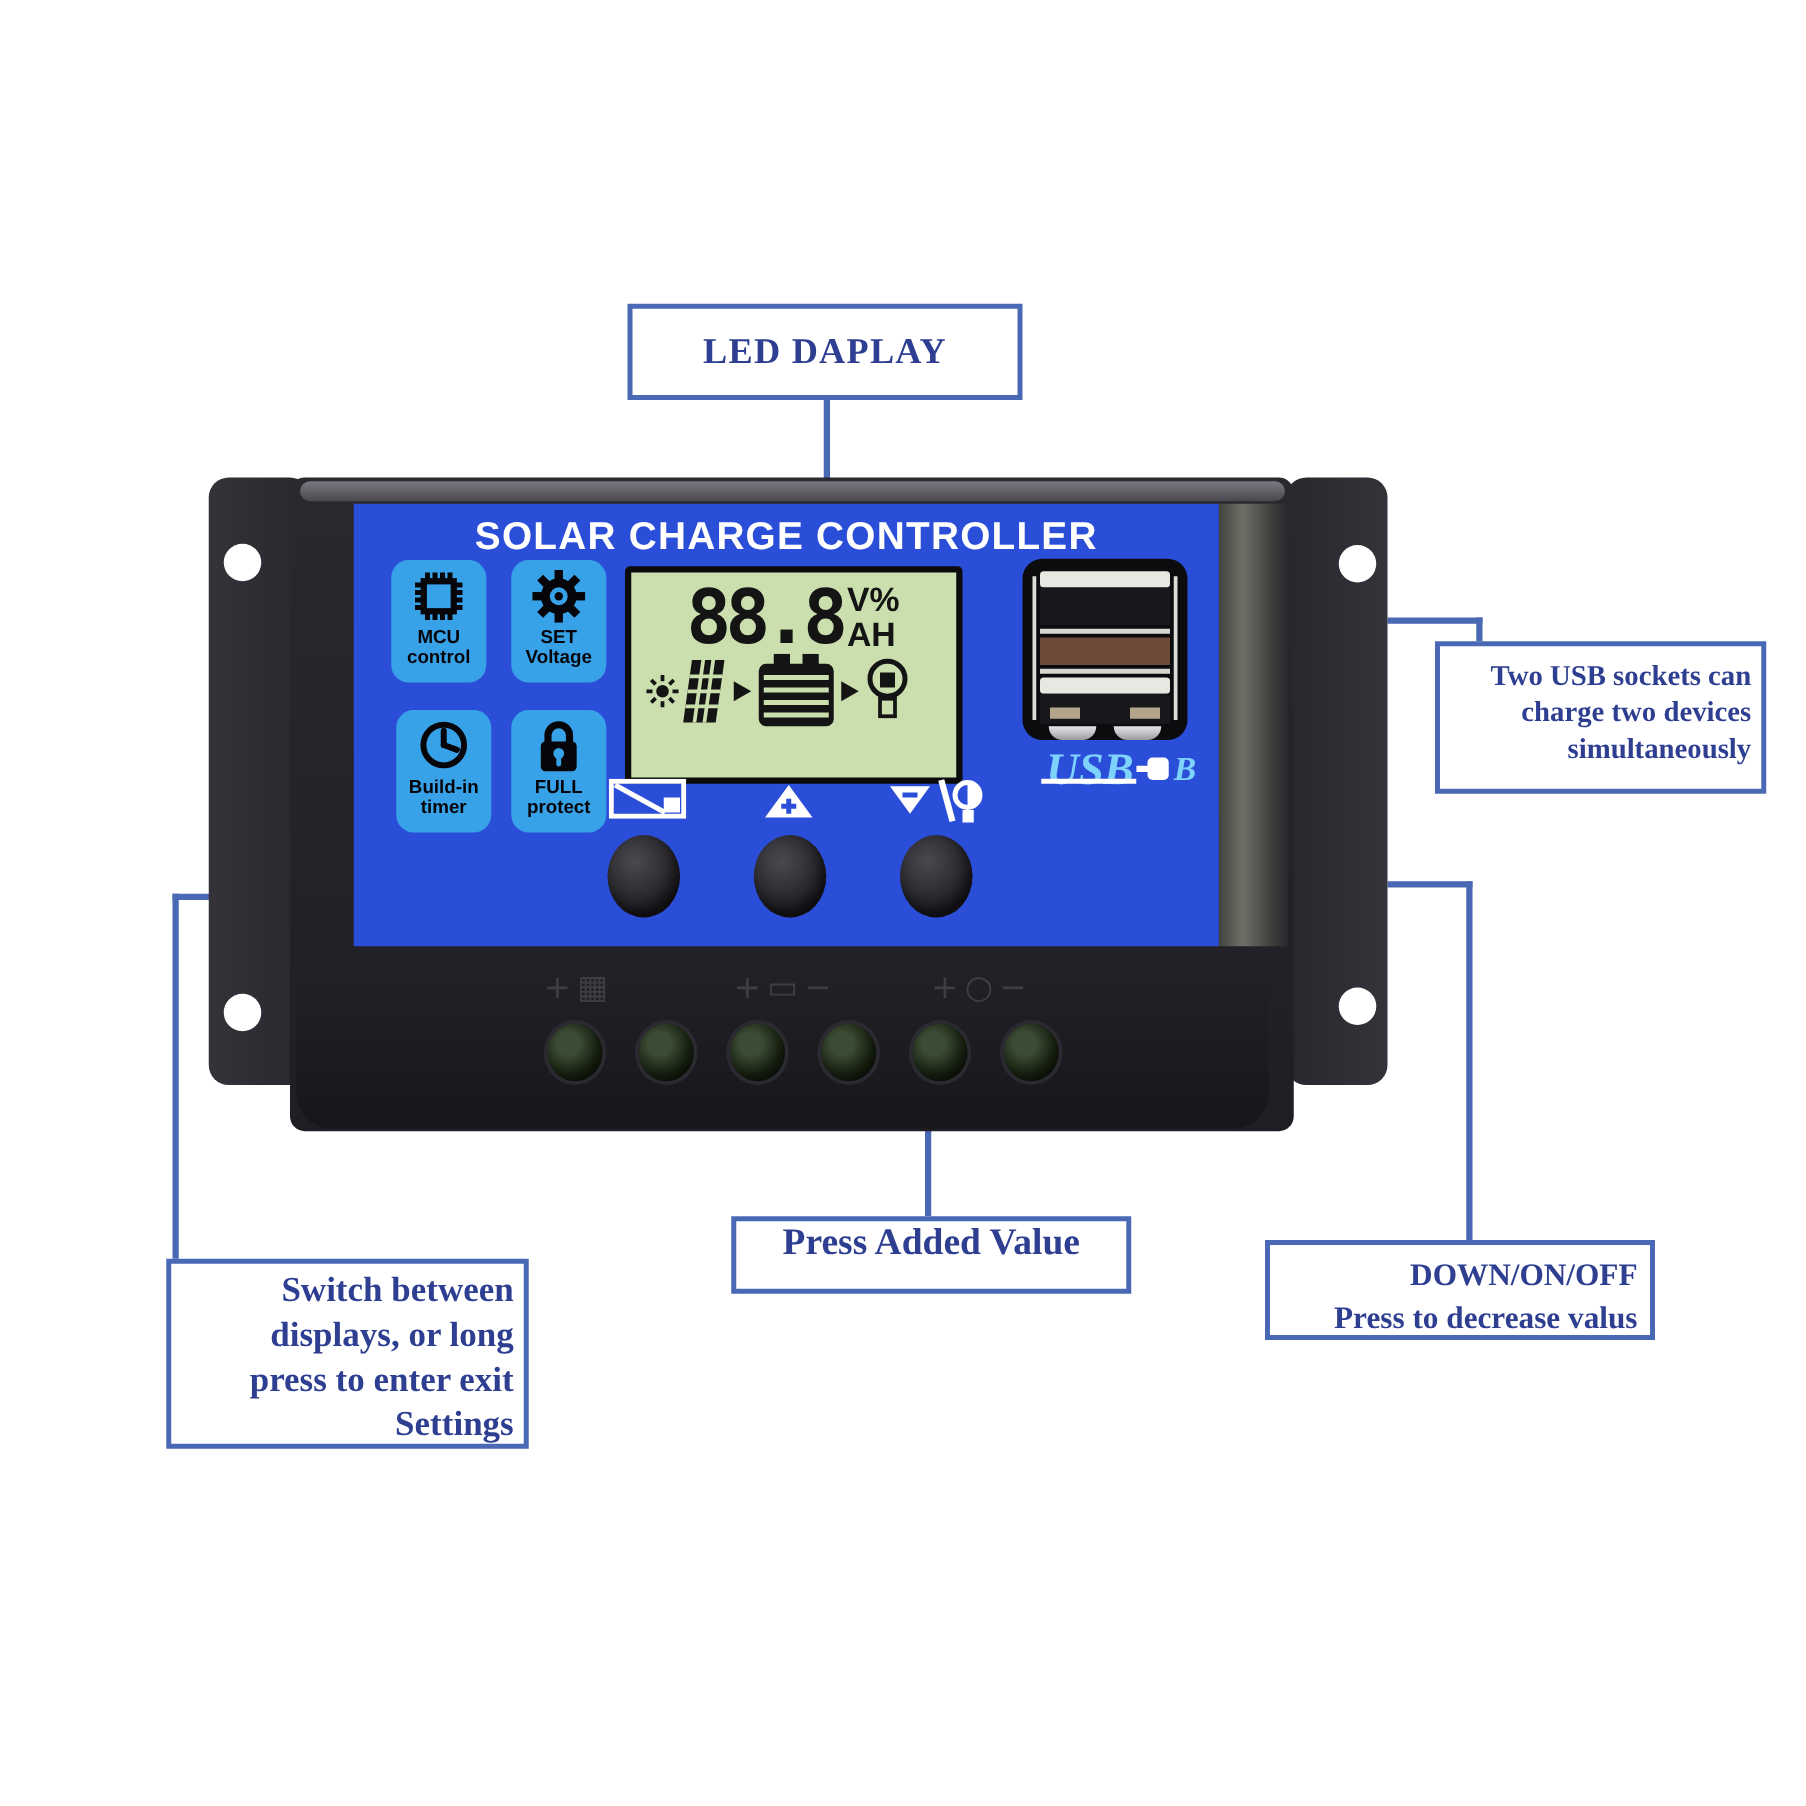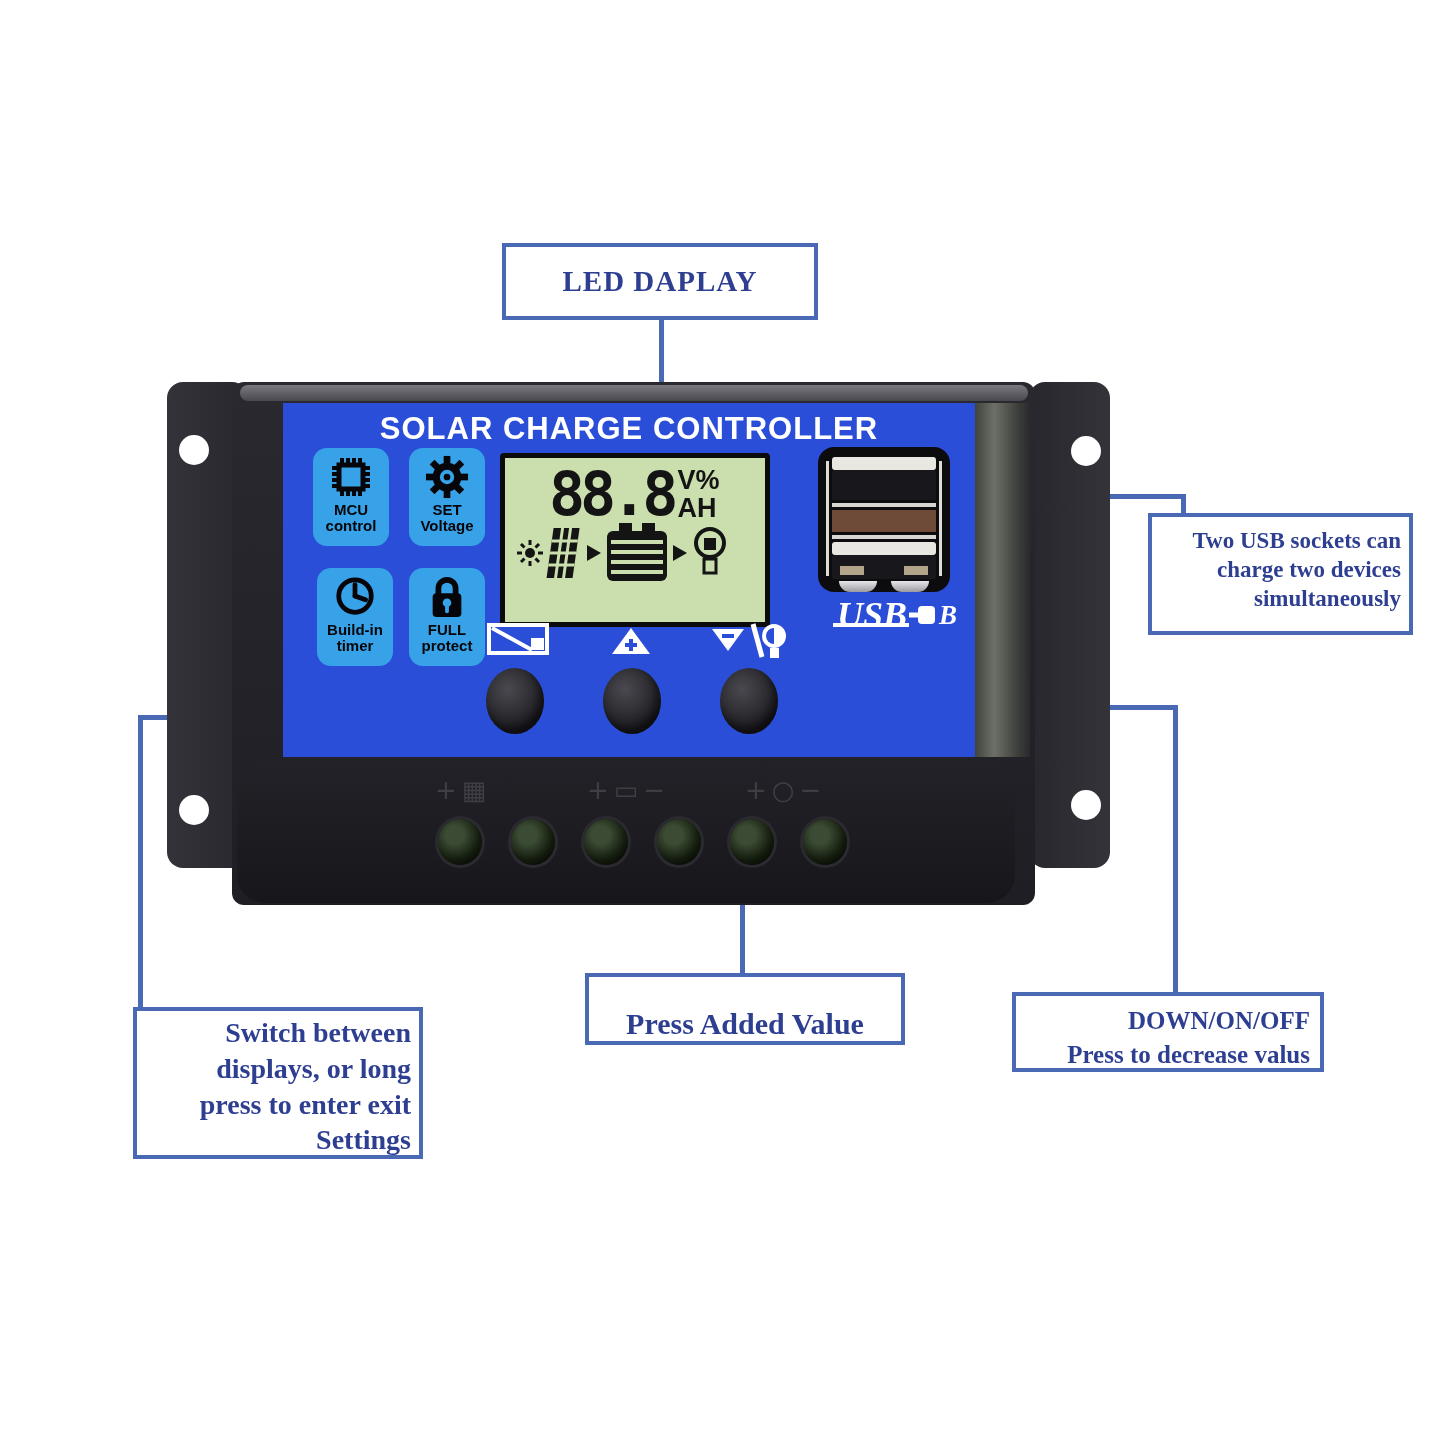--- a/index.html
+++ b/index.html
@@ -6,21 +6,21 @@
   .canvas{position:relative;width:1445px;height:1445px;background:#ffffff;overflow:hidden;
           font-family:"Liberation Sans",sans-serif;}
   
   .callout{position:absolute;background:#fff;border:4px solid #4a69b4;color:#2e3f92;
            font-family:"Liberation Serif",serif;font-weight:bold;box-sizing:border-box;}
   .callout .line{display:block;text-align:right;}
   .c-led{left:502px;top:243px;width:316px;height:77px;display:flex;align-items:center;justify-content:center;
          font-size:29px;letter-spacing:1px;}
   .c-usb{left:1148px;top:513px;width:265px;height:122px;padding:10px 8px;font-size:23px;line-height:1.25;}
   .c-switch{left:133px;top:1007px;width:290px;height:152px;padding:4px 8px;font-size:28px;line-height:1.28;}
-  .c-press{left:585px;top:973px;width:320px;height:72px;display:flex;align-items:flex-end;justify-content:center;
+  .c-press{left:585px;top:973px;width:320px;height:62px;display:flex;align-items:flex-start;justify-content:center;
            font-size:30px;}
   .c-down{left:1012px;top:992px;width:312px;height:80px;padding:8px 10px;font-size:25px;line-height:1.35;}
   
   .cline{position:absolute;background:#4a69b4;}
   
   .ear{position:absolute;background:linear-gradient(90deg,#34333a,#28272d);border-radius:16px;}
   .hole{position:absolute;background:#ffffff;border-radius:50%;}
   .body{position:absolute;left:232px;top:382px;width:803px;height:523px;border-radius:12px;
         background:linear-gradient(180deg,#2a292f,#1f1e24);}
   .bevel-top{position:absolute;left:240px;top:385px;width:788px;height:16px;border-radius:8px;
@@ -50,21 +50,21 @@
         border-radius:16px;padding:10px 14px;box-sizing:border-box;}
   .usb-rail{position:absolute;top:14px;bottom:16px;width:3px;background:#dedcd6;}
   .tongue{height:13px;background:#e9e7e1;border-radius:3px;}
   .shell{height:30px;background:#18171b;border-radius:2px;display:flex;justify-content:space-between;
          align-items:flex-end;padding:0 8px 4px 8px;box-sizing:border-box;}
   .pad{width:24px;height:9px;background:#b3a58a;}
   .divider{height:4px;background:#d8d6d0;margin:3px 0;}
   .brown{height:22px;background:#6e4a38;}
   .feet{display:flex;justify-content:space-around;margin-top:2px;}
   .foot{width:38px;height:11px;background:linear-gradient(180deg,#e6e6ea,#9a9aa0);border-radius:0 0 18px 18px;}
-  .usblogo{position:absolute;left:552px;top:194px;display:flex;align-items:center;color:#ffffff;}
+  .usblogo{position:absolute;left:552px;top:194px;display:flex;align-items:center;color:#7dd3fc;}
   .usblogo .usbtxt{font-family:"Liberation Serif",serif;font-style:italic;font-weight:bold;font-size:36px;
         line-height:1;position:relative;padding:0 2px;}
   .usblogo .usbtxt::after{content:"";position:absolute;left:-2px;right:0;bottom:6px;height:4px;background:#fff;}
   .usblogo .bsuffix{font-family:"Liberation Serif",serif;font-style:italic;font-weight:bold;font-size:27px;}
   .tblock{position:absolute;left:237px;top:763px;width:778px;height:140px;background:
         linear-gradient(180deg,#232228,#17161b);border-radius:16px 16px 28px 28px;}
   .tlabel{position:absolute;top:12px;color:#45444b;font-size:26px;letter-spacing:5px;
         font-family:"DejaVu Sans",sans-serif;opacity:.85;}
   .screw{position:absolute;top:56px;width:44px;height:46px;border-radius:50%;
         background:radial-gradient(circle at 38% 35%,#3c4c34 0 22%,#121a0c 62%,#000 95%);

